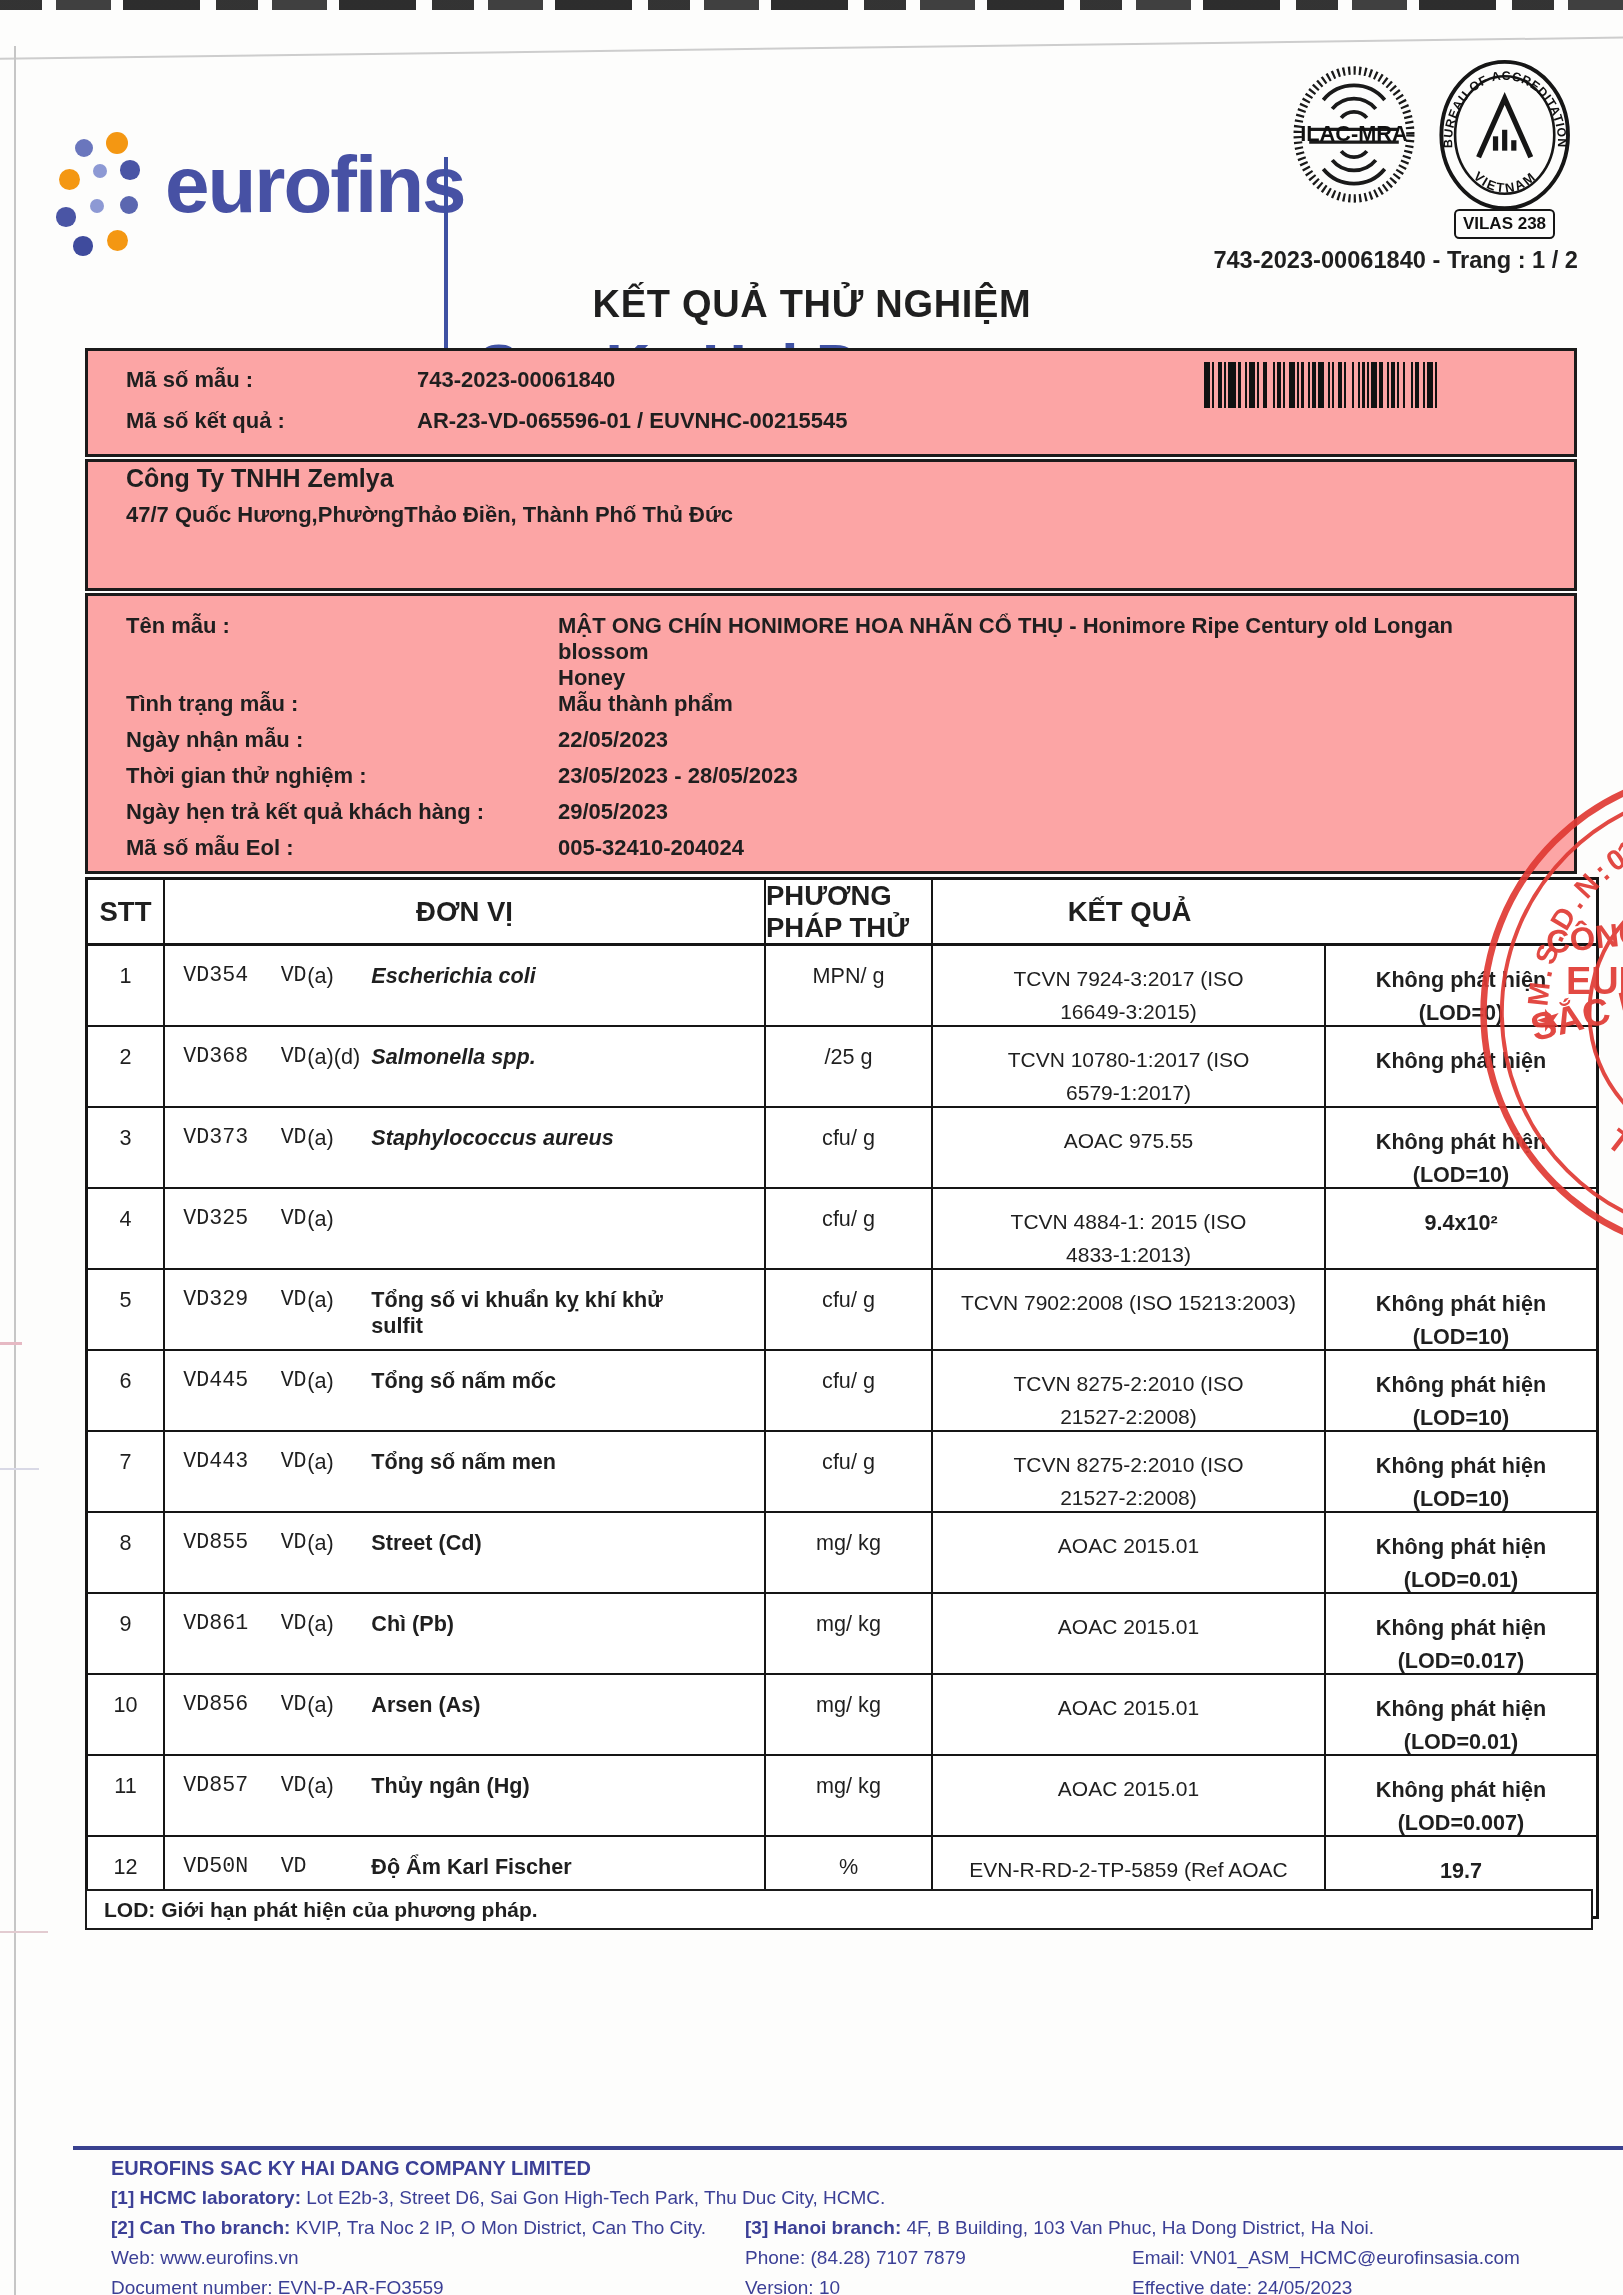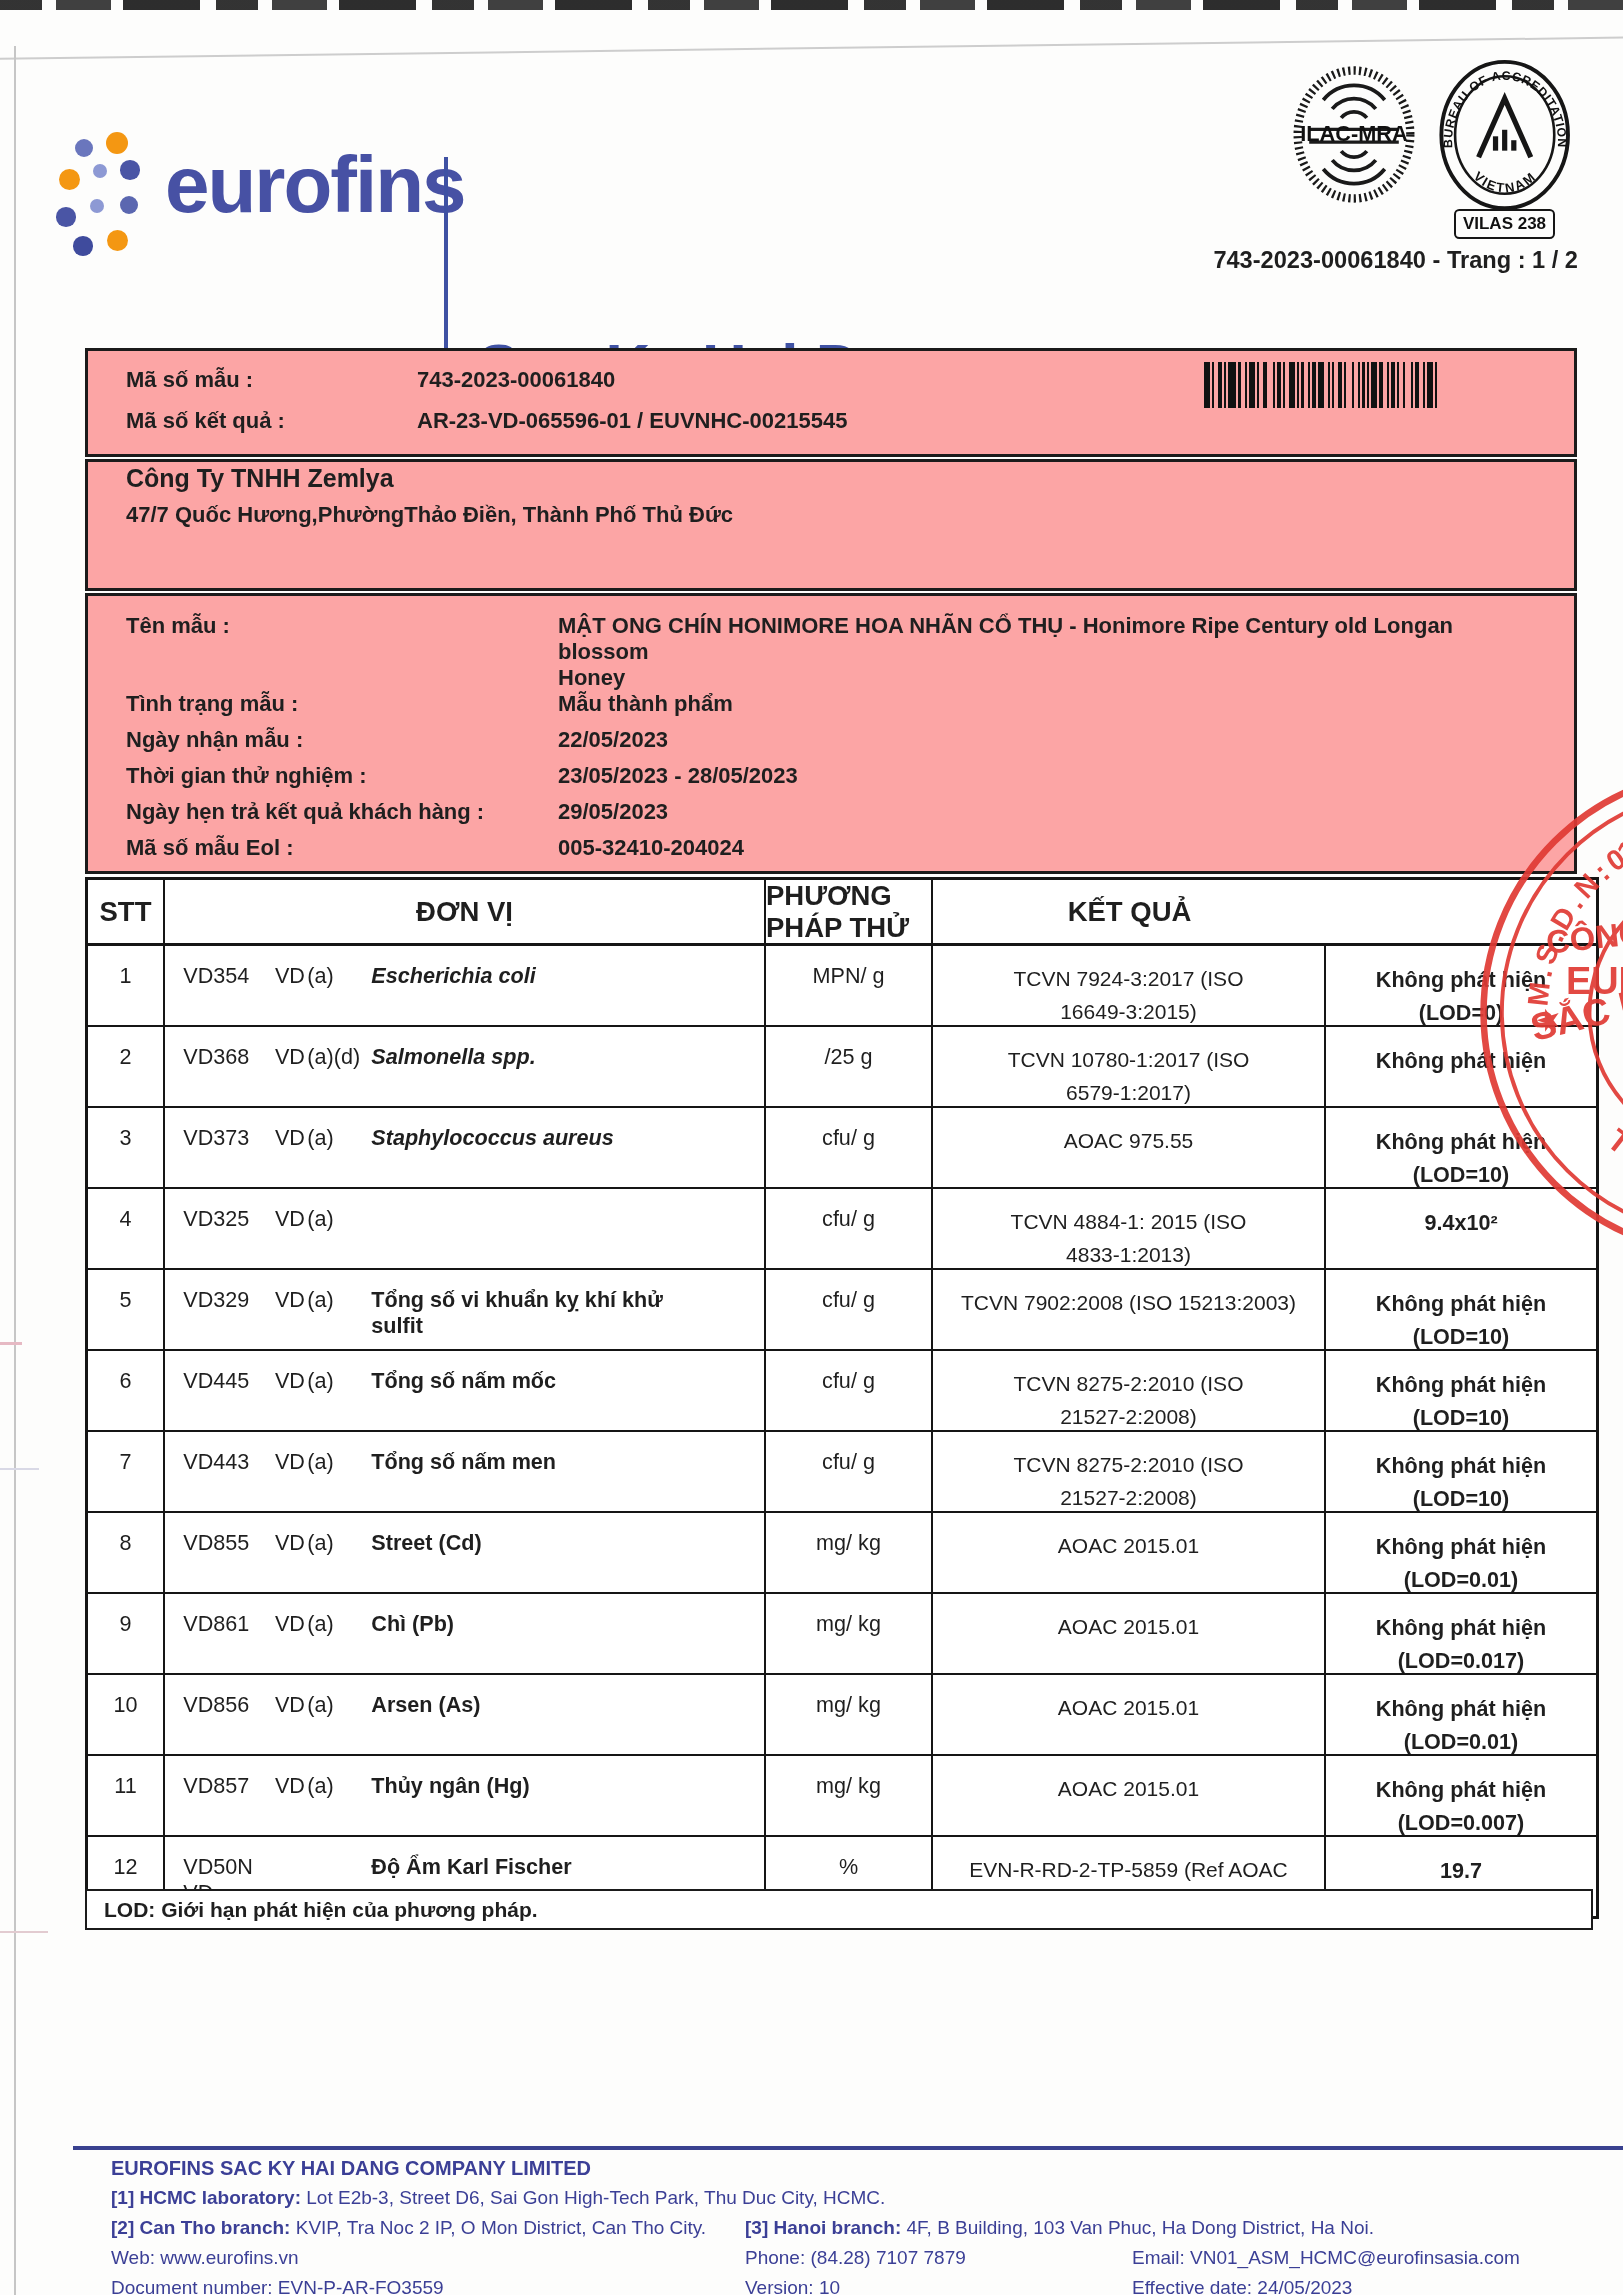--- a/index.html
+++ b/index.html
@@ -57,21 +57,21 @@
   .trow{display:grid;grid-template-columns:77px 601px 167px 393px 1fr;border-bottom:2.6px solid #151515;}
   .trow:last-child{border-bottom:none;}
   .cell{border-right:2px solid #151515;box-sizing:border-box;}
   .cell:last-child{border-right:none;}
   .thead-row{height:63px;border-bottom:3.9px solid #151515;}
   .thead-row .cell{display:flex;align-items:center;justify-content:center;
     font-size:27.5px;font-weight:700;}
   .brow{height:79px;}
   .c-stt{display:flex;justify-content:center;padding-top:17px;font-size:21.6px;}
   .c-param{display:flex;padding:17px 6.5px 0 18.3px;font-size:21.6px;}
-  .p-code{width:124px;flex:none;word-spacing:19.6px;}
+  .p-code{width:124px;flex:none;word-spacing:19.6px;font-family:Liberation Mono, monospace;}
   .p-flag{width:64px;flex:none;}
   .p-name{font-weight:700;white-space:pre-line;}
   .p-name.it{font-style:italic;}
   .c-unit{display:flex;justify-content:center;padding-top:17px;font-size:21.6px;}
   .c-method{display:flex;justify-content:center;text-align:center;padding-top:17px;
     font-size:21px;white-space:pre-line;line-height:1.55;}
   .c-result{display:flex;justify-content:center;text-align:center;padding-top:17px;
     font-size:21.6px;font-weight:700;white-space:pre-line;line-height:1.55;}
   .lod-box{position:absolute;left:85px;top:1889px;width:1508px;height:41px;border:2.6px solid #1b1b1b;
     background:#fff;display:flex;align-items:center;padding-left:17px;box-sizing:border-box;
@@ -147,20 +147,21 @@
     <g stroke="#161616" fill="none">
       <path d="M 62,152 L 102,62 L 142,152" stroke-width="8"></path>
       <line x1="88" y1="142" x2="88" y2="120" stroke-width="8"></line>
       <line x1="102" y1="142" x2="102" y2="110" stroke-width="8"></line>
       <line x1="116" y1="142" x2="116" y2="126" stroke-width="8"></line>
     </g>
   </svg>
   <div class="vilas-box">VILAS 238</div>
 
   <div class="doc-ref">743-2023-00061840 - Trang : 1 / 2</div>
+  <div class="title">KẾT QUẢ THỬ NGHIỆM</div>
 
   <div class="ibox box-ids">
     <div id="idRows">
         <div class="kv-row">
           <span class="kv-label">Mã số mẫu :</span>
           <span class="kv-value">743-2023-00061840</span>
         </div>
         <div class="kv-row">
           <span class="kv-label">Mã số kết quả :</span>
           <span class="kv-value">AR-23-VD-065596-01 / EUVNHC-00215545</span>

